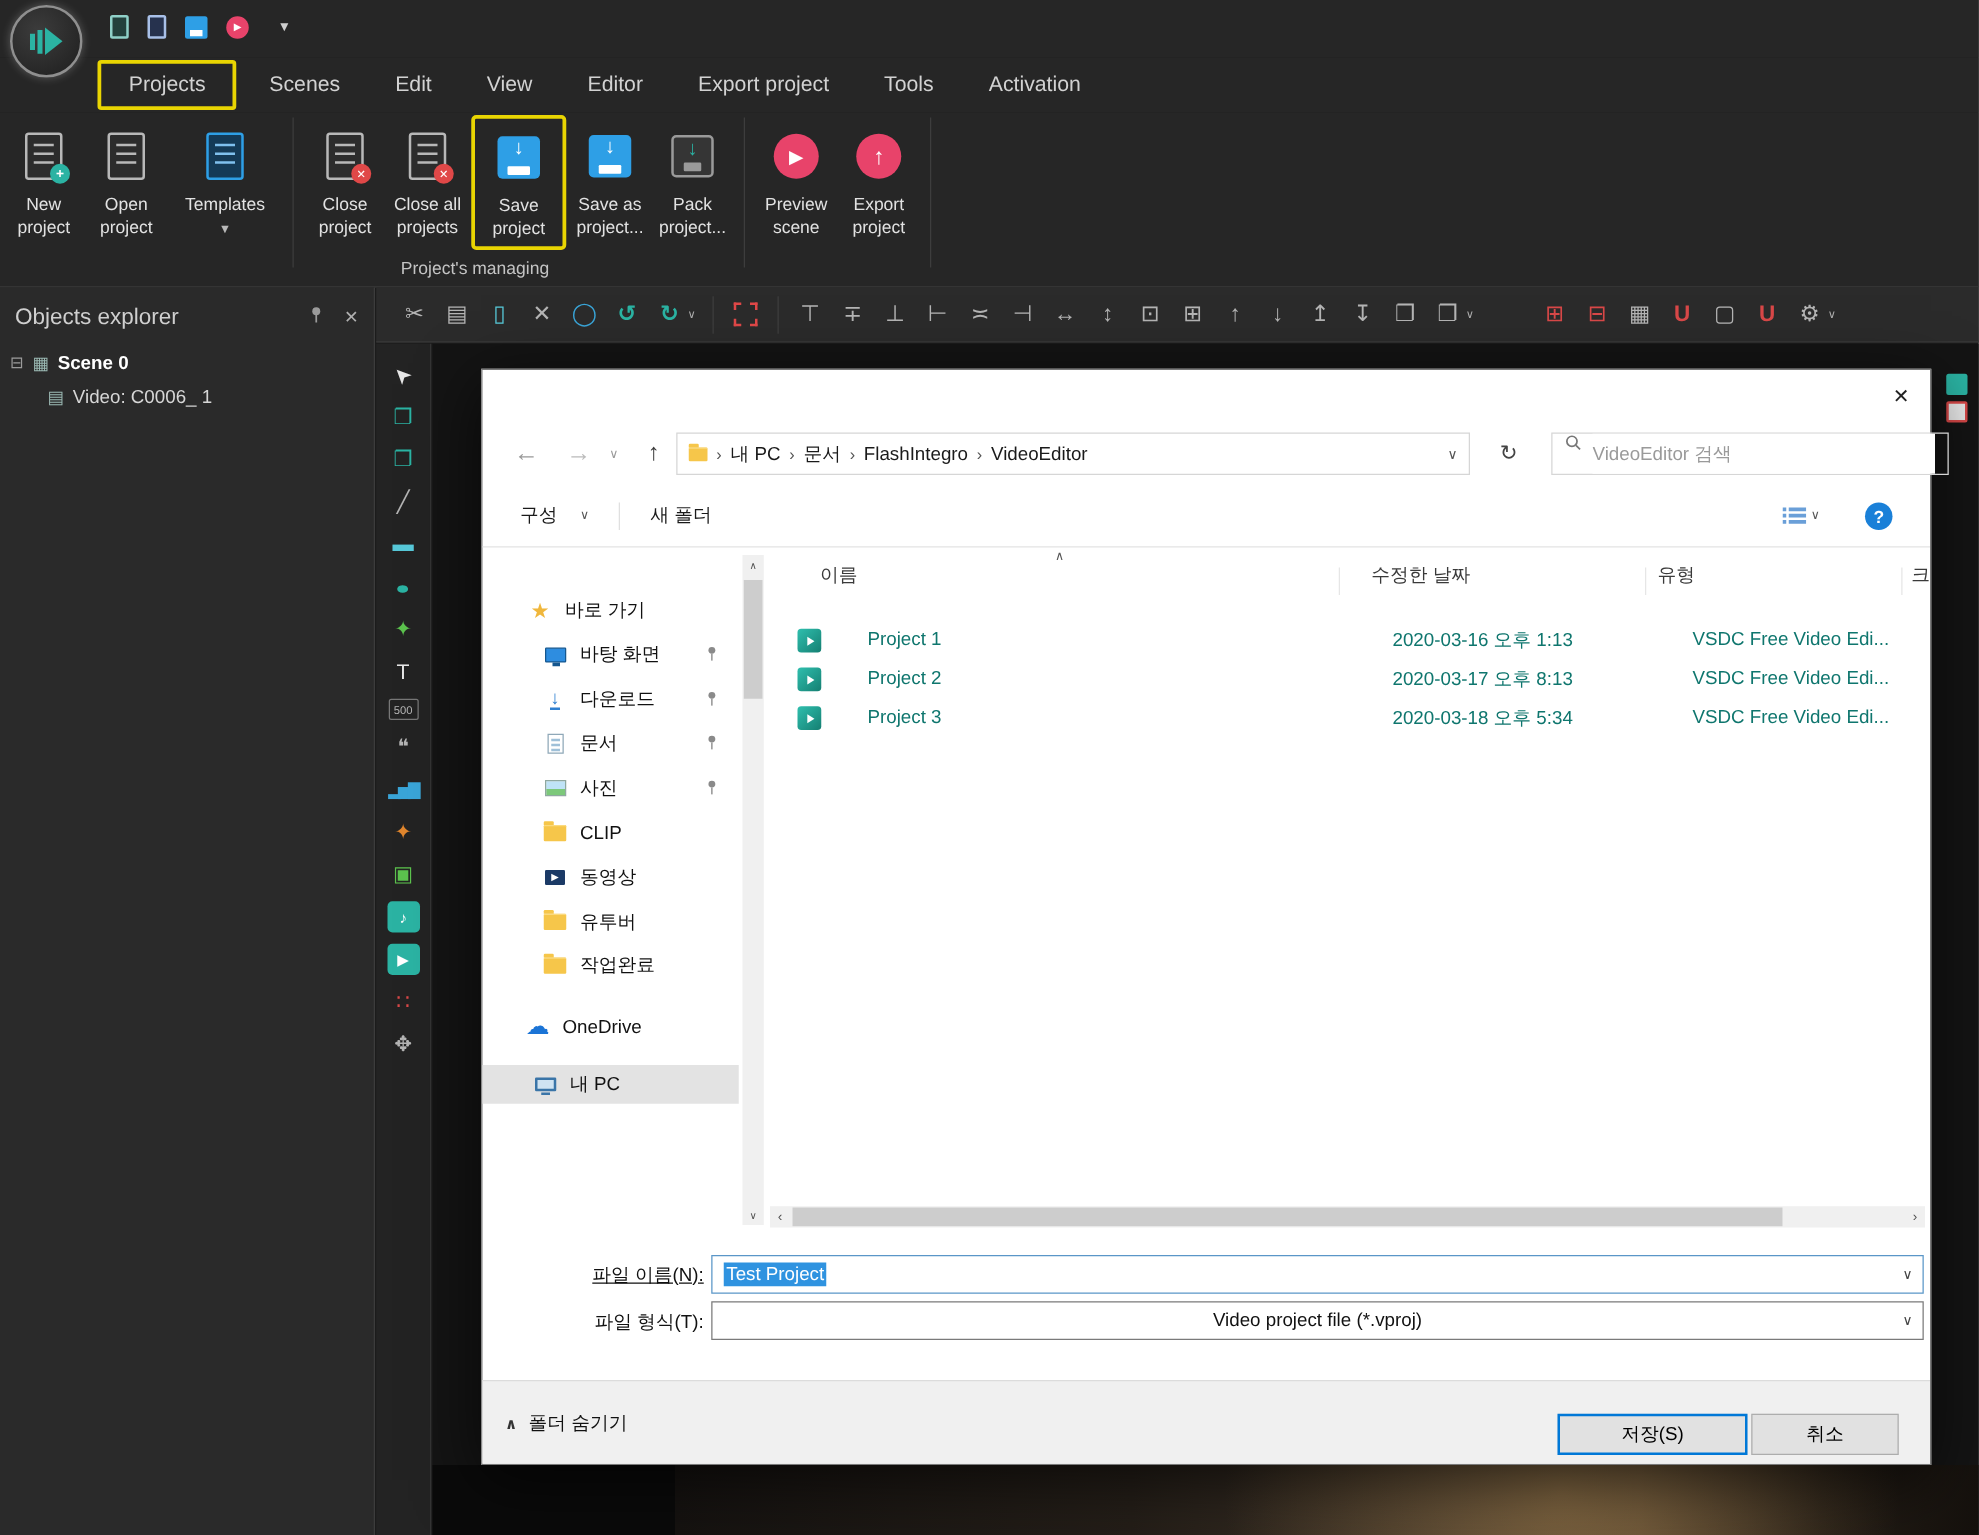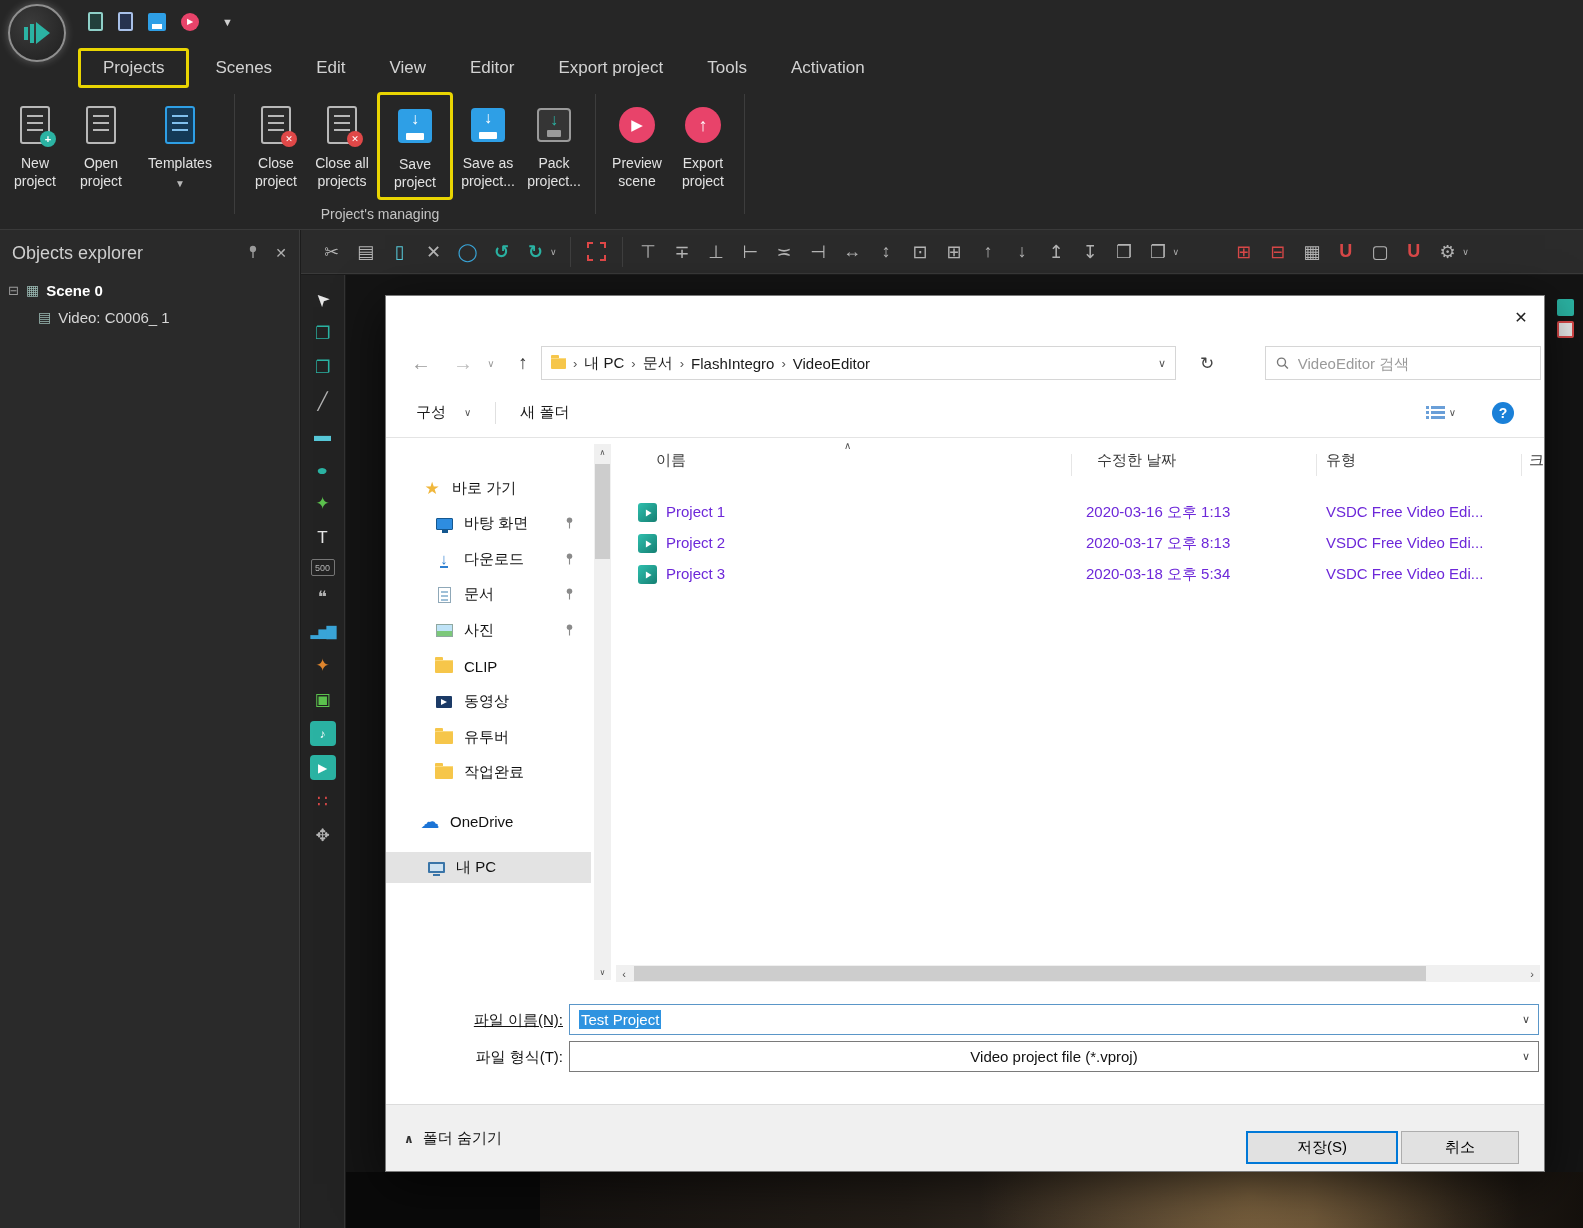--- a/index.html
+++ b/index.html
@@ -118,22 +118,22 @@
   .dlg-logo { width:22px; height:22px; border-radius:3px; background:linear-gradient(135deg,#2fbfae,#157f72);
               display:flex; align-items:center; justify-content:center; }
   .dlg-close { position:absolute; top:0; right:0; width:46px; height:42px; display:flex;
                align-items:center; justify-content:center; font-size:16px; color:#222; }
   .dlg-nav { position:absolute; top:42px; left:0; right:0; height:50px; }
   .nav-ic { position:absolute; top:0; height:50px; display:flex; align-items:center; justify-content:center; }
   .crumbbar { position:absolute; left:155px; top:8px; width:635px; height:34px; border:1px solid #d6d6d6;
               display:flex; align-items:center; padding:0 9px; gap:7px; font-size:15px; color:#1a1a1a; }
   .crumb-sep { color:#555; font-size:13px; }
   .crumb-caret { margin-left:auto; color:#555; font-size:11px; }
-  .searchbox { position:absolute; left:855px; top:8px; width:276px; height:34px; border:1px solid #d6d6d6;
-               display:flex; align-items:center; padding:0 10px; gap:9px;margin-left:24px; }
+  .searchbox { position:absolute; left:855px; top:8px; width:318px; height:34px; border:1px solid #d6d6d6;
+               display:flex; padding:0 10px; gap:9px; }
   .searchbox input { border:none; outline:none; width:100%; font-size:15px; color:#222;
                      font-family:"Liberation Sans","DejaVu Sans",sans-serif; }
   .searchbox input::placeholder { color:#9a9a9a; }
   .dlg-cmd { position:absolute; top:92px; left:0; right:0; height:50px; display:flex; align-items:center;
              padding:0 30px; gap:14px; font-size:15px; color:#1a1a1a; border-bottom:1px solid #e4e4e4; }
   .cmd-sep { width:1px; height:22px; background:#e0e0e0; margin:0 10px; }
   .cmd-caret { font-size:10px; color:#555; margin-left:4px; }
   .help-circle { width:22px; height:22px; border-radius:50%; background:#1a80d8; color:#fff;
                  font-weight:bold; font-size:14px; display:flex; align-items:center; justify-content:center; }
 
@@ -164,21 +164,21 @@
   .vscroll .arr { position:absolute; left:0; width:17px; height:16px; display:flex; align-items:center;
                   justify-content:center; font-size:8px; color:#505050; }
   .vscroll .thumb { position:absolute; left:1px; width:15px; top:20px; height:95px; background:#cdcdcd; }
 
   .dlg-files { position:absolute; left:230px; top:0; right:0; bottom:0; }
   .fl-head { position:absolute; top:8px; left:0; right:0; height:30px; color:#3a3a3a; font-size:15px; }
   .fl-col { position:absolute; top:5px; }
   .fl-div { position:absolute; top:8px; width:1px; height:22px; background:#e6e6e6; }
   .fl-sort { position:absolute; top:-6px; left:228px; font-size:10px; color:#555; }
   .fl-row { position:absolute; left:0; right:0; height:31px; }
-  .fl-cell { position:absolute; top:5px; color:#6d28d9; }
+  .fl-cell { position:absolute; top:5px; color:#0f766e;margin-left:28px; }
   .vsdc-ico { position:absolute; left:22px; top:5px; width:19px; height:19px; border-radius:3px;
               background:linear-gradient(135deg,#2fbfae,#157f72); display:flex; align-items:center; justify-content:center; }
   .hscroll { position:absolute; left:230px; right:4px; bottom:4px; height:17px; background:#f0f0f0; }
   .hscroll .arr { position:absolute; top:0; width:16px; height:17px; display:flex; align-items:center;
                   justify-content:center; font-size:11px; color:#505050; }
   .hscroll .thumb { position:absolute; top:1px; height:15px; left:18px; width:792px; background:#cdcdcd; }
 
   .f-label { position:absolute; width:177px; text-align:right; font-size:15px; color:#111; }
   .f-input { position:absolute; left:183px; width:970px; height:31px; background:#fff;
              display:flex; align-items:center; padding:0 9px; font-size:15px; }

